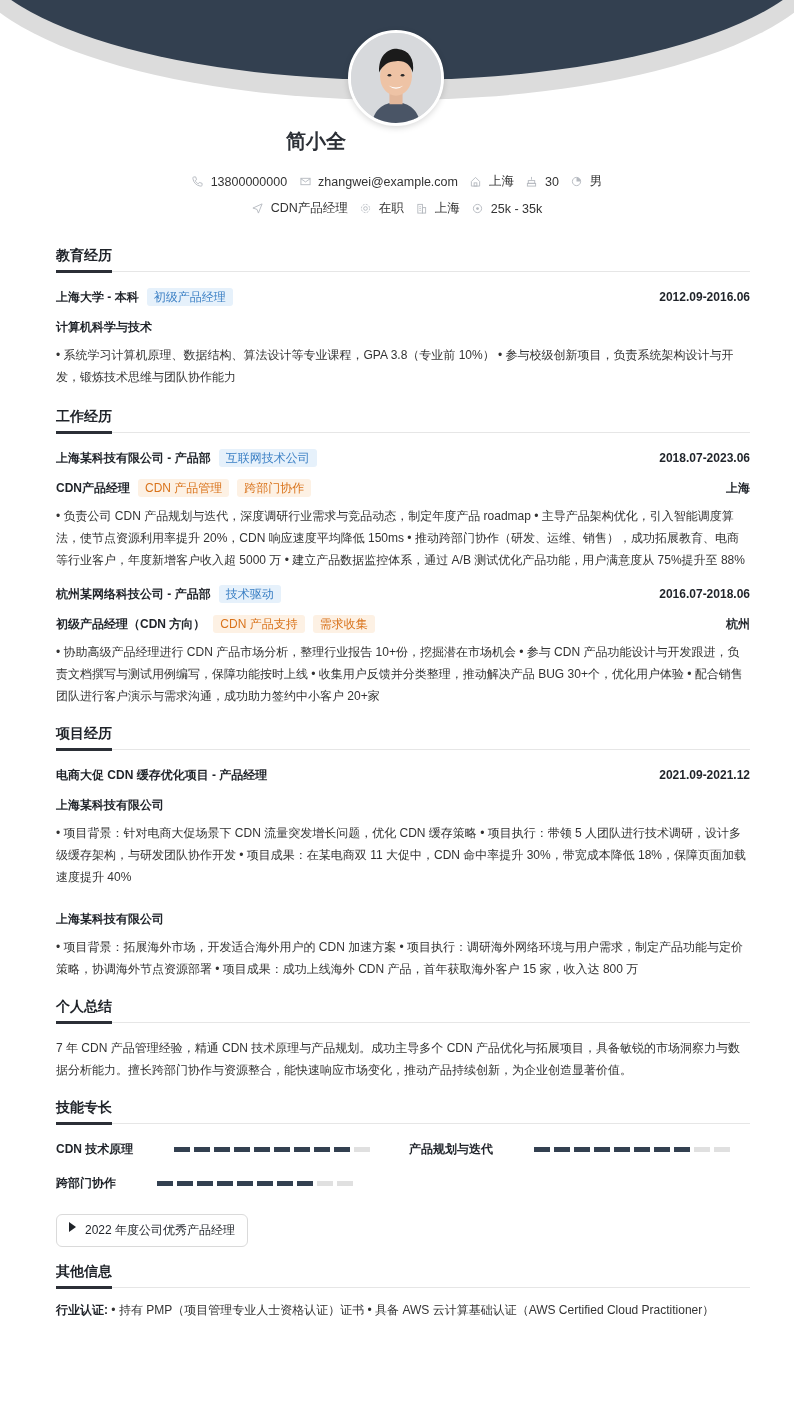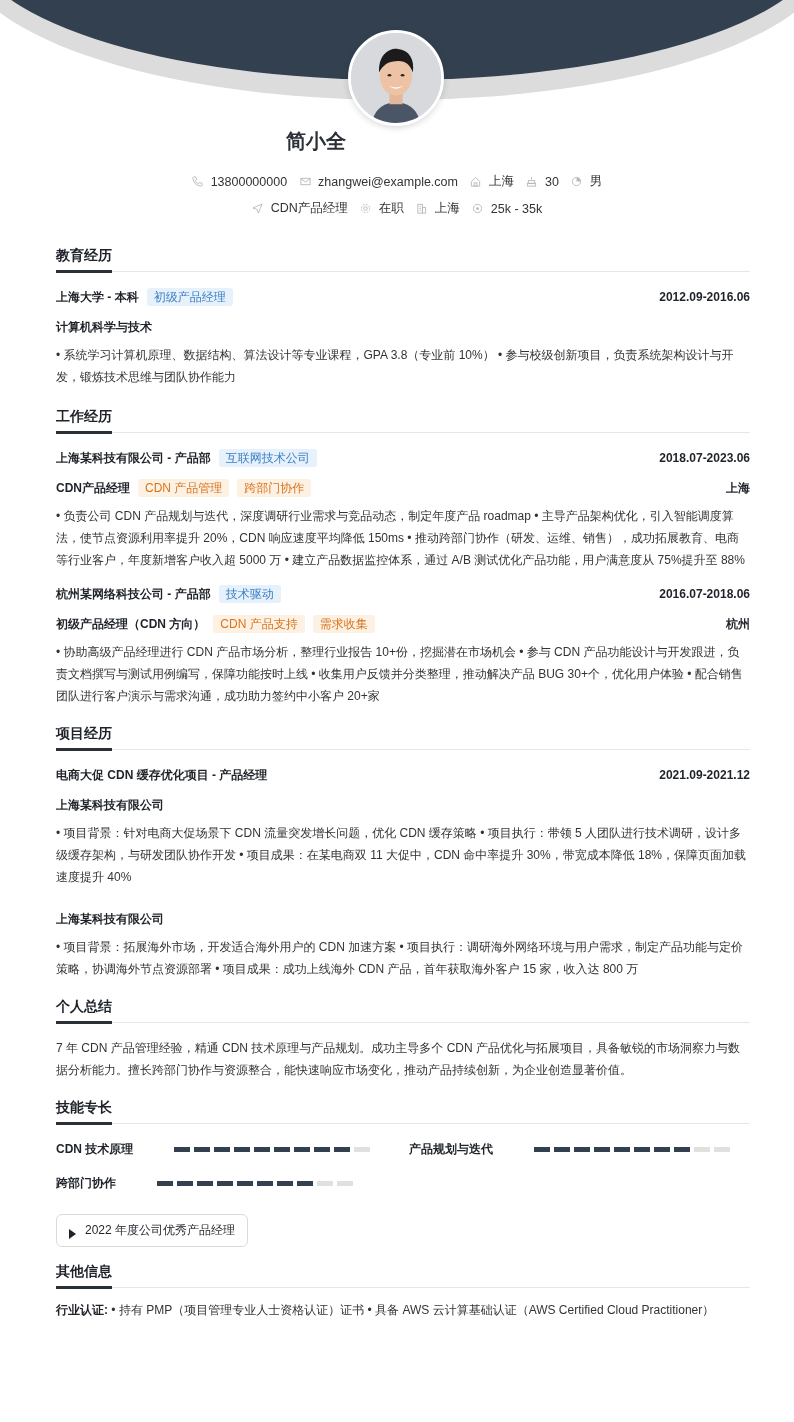--- a/index.html
+++ b/index.html
@@ -30,21 +30,21 @@
   .tag.orange { background: #fdf1e4; color: #d9731b; }
   .desc { font-size: 12px; color: #333; line-height: 22px; margin-top: 6px; }
   .sub { margin-top: 8px; }
 
   .skills { display: grid; grid-template-columns: 353px 341px; row-gap: 12px; margin-top: 2px; }
   .skill { display: flex; align-items: center; font-size: 12px; font-weight: bold; color: #1f2329; height: 22px; gap: 31px; }
   .bars { display: flex; margin-left: 10px; }
   .bar { width: 16px; height: 5px; margin-right: 4px; background: #e0e0e0; }
   .bar.on { background: #334050; }
 
-  .award { display: inline-flex; align-items: flex-end; border: 1px solid #dadada; border-radius: 6px; padding: 7px 12px; font-size: 12px; color: #1f2329; margin-top: 2px; }
+  .award { display: inline-flex; align-items: flex-start; border: 1px solid #dadada; border-radius: 6px; padding: 7px 12px; font-size: 12px; color: #1f2329; margin-top: 2px; }
   .award .tri { width: 0; height: 0; border-left: 7px solid #1f2329; border-top: 5px solid transparent; border-bottom: 5px solid transparent; margin-right: 9px; }
 
   .other { font-size: 12px; color: #333; margin-top: 2px; }
   .other b { font-weight: bold; color: #1f2329; }
 </style>
 </head>
 <body>
 
 <div class="header">
   <div class="header-shadow"></div>

